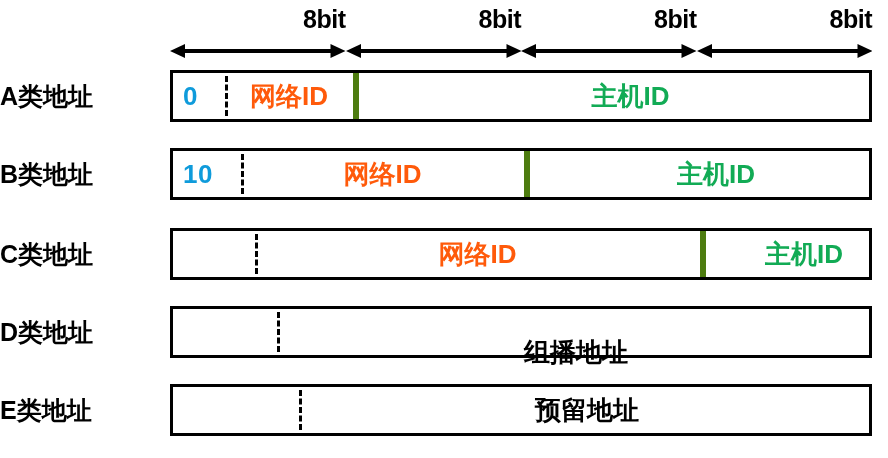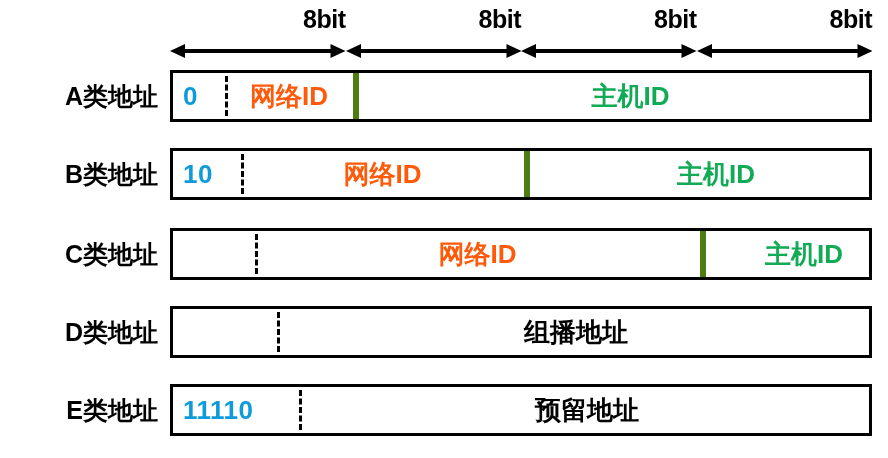--- a/index.html
+++ b/index.html
@@ -60,21 +60,21 @@
     height: 52px;
     border: 3px solid #000000;
     background: #ffffff;
   }
   .row-label {
     position: absolute;
     left: 0;
     width: 158px;
     height: 52px;
     line-height: 52px;
-    text-align: right;
+    text-align: left;
     font-size: 25px;
     font-weight: bold;
     color: #000000;
     letter-spacing: 0px;
     white-space: nowrap;
   }
 
   .cells {
     position: absolute;
     inset: 0;
@@ -174,21 +174,21 @@
           <div class="cell c-orange" style="width: 180px; flex: 0 0 180px; padding-left: 52px;">
             <span>网络ID</span>
           </div>
           <div class="cell c-green" style="width: 522px; flex: 0 0 522px;">
             <span>主机ID</span>
           </div>
         </div>
         <div class="prefix">0</div>
         <div class="dash" style="left: 52px;"></div>
       </div>
-      <div class="row-label" style="top: 148px; position: absolute; padding-left: 16px;">B类地址</div>
+      <div class="row-label" style="top: 148px; position: absolute;">B类地址</div>
       <div class="row" style="top: 148px;">
         <div class="cells">
           <div class="cell c-orange" style="width: 351px; flex: 0 0 351px; padding-left: 68px;">
             <span>网络ID</span>
           </div>
           <div class="cell c-green" style="width: 351px; flex: 0 0 351px;">
             <span>主机ID</span>
           </div>
         </div>
         <div class="prefix">10</div>
@@ -202,31 +202,30 @@
           </div>
           <div class="cell c-green" style="width: 175px; flex: 0 0 175px;">
             <span>主机ID</span>
           </div>
         </div>
         <div class="dash" style="left: 82px;"></div>
       </div>
       <div class="row-label" style="top: 306px; position: absolute;">D类地址</div>
       <div class="row" style="top: 306px;">
         <div class="cells">
-          <div class="cell c-black" style="width: 702px; flex: 0 0 702px; padding-left: 104px;">
+          <div class="cell c-black" style="width: 702px; flex: 0 0 702px; padding-left: 104px; margin-top: 20px;">
             <span>组播地址</span>
           </div>
         </div>
         <div class="dash" style="left: 104px;"></div>
       </div>
       <div class="row-label" style="top: 384px; position: absolute;">E类地址</div>
       <div class="row" style="top: 384px;">
         <div class="cells">
           <div class="cell c-black" style="width: 702px; flex: 0 0 702px; padding-left: 126px;">
             <span>预留地址</span>
           </div>
         </div>
-        <div class="prefix">11110</div>
         <div class="dash" style="left: 126px;"></div>
       </div>
     </div>
 
 </div>
 
 </body></html>

